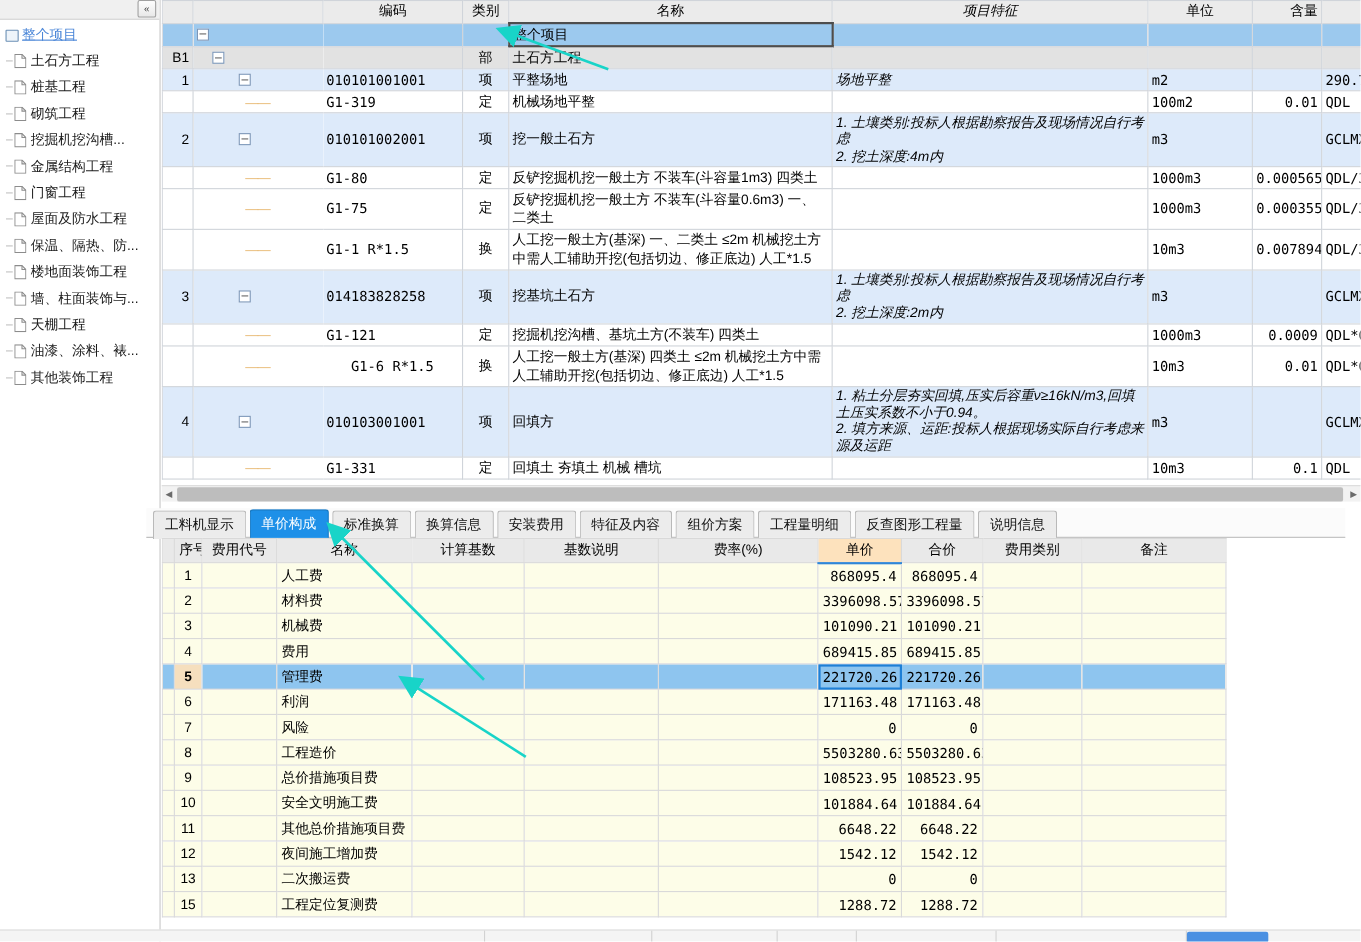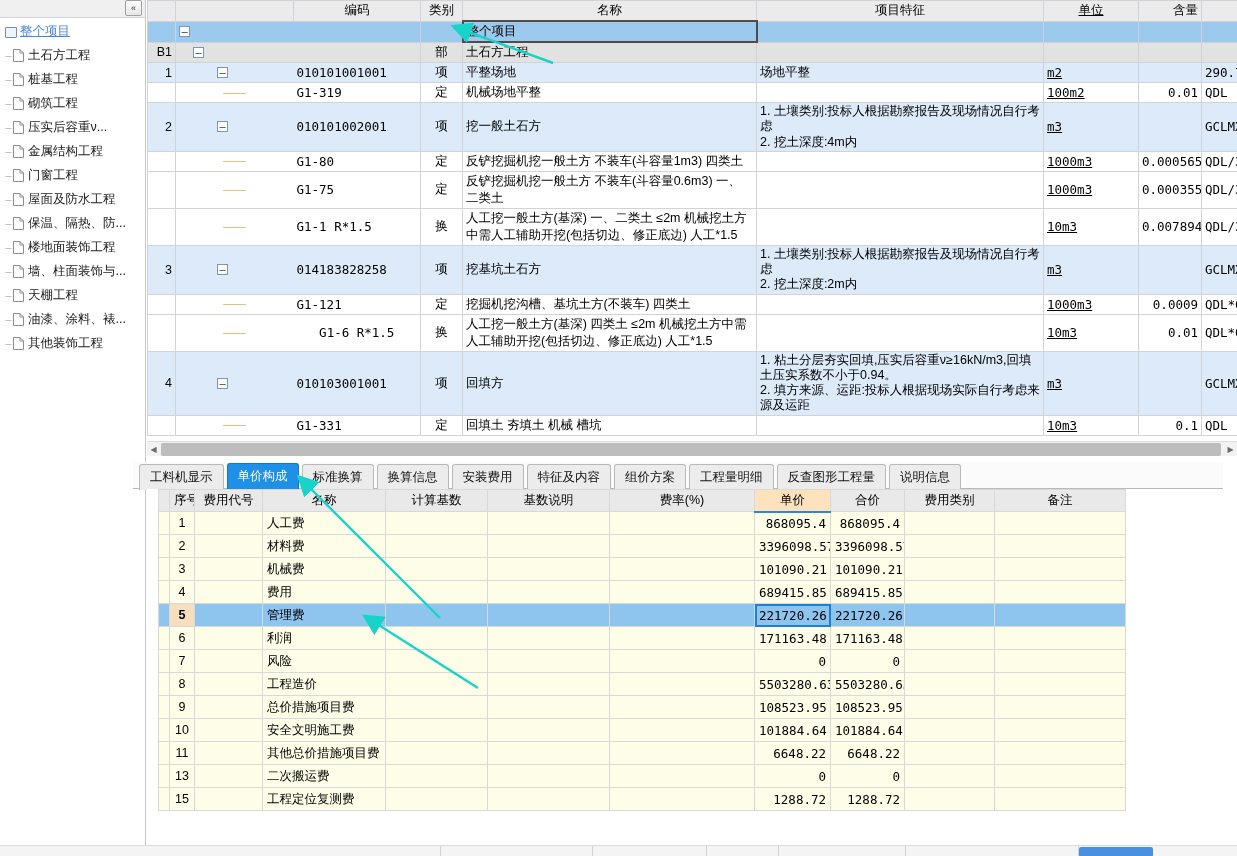--- a/index.html
+++ b/index.html
@@ -75,22 +75,22 @@
   .num-col { text-align: center; background: #fdf6e8; }
   .u-row-sel td { background: #9cc9ee !important; }
   .u-row-blue td { background: #ddeafa; }
   .u-row-gray td { background: #e2e2e2; }
   .u-row-white td { background: #ffffff; }
   .c-num { width: 28px; text-align: right; }
   .c-tree { width: 118px; }
   .c-code { width: 127px; }
   .c-cat { width: 42px; text-align: center; }
   .c-name { width: 294px; }
-  .c-feat { width: 287px; }
-  .c-unit { width: 95px; text-decoration: underline; }
+  .c-feat { width: 287px; font-style: italic; }
+  .c-unit { width: 95px; }
   .c-qty { width: 63px; text-align: right; }
   .c-expr { width: 155px; }
   .cell-pre { white-space: pre-line; line-height: 1.22; }
 
   .exp-box {
     display: inline-block; width: 11px; height: 11px; line-height: 9px;
     border: 1px solid #7b96b8; background: #fff; text-align: center;
     font-size: 11px; color: #333; vertical-align: middle; margin-right: 4px;
     cursor: pointer;
   }
@@ -136,21 +136,21 @@
   .tab.active {
     background: #1e90e8; color: #fff; border-color: #1878c0;
     height: 27px; line-height: 25px; margin-top: 1px;
   }
 
   
   #lower {
     position: absolute; left: 147px; top: 489px; width: 1090px; height: 356px;
     overflow: hidden; background: #fff;
   }
-  table.grid2 { border-collapse: collapse; table-layout: fixed; width: 880px; margin-left: 11px; }
+  table.grid2 { border-collapse: collapse; table-layout: fixed; width: 880px; }
   table.grid2 td, table.grid2 th {
     border: 1px solid #d9d9d9; padding: 1px 4px; font-size: 12.5px;
     font-weight: normal; height: 23px; overflow: hidden; white-space: nowrap;
   }
   table.grid2 thead th { background: #e9e9e9; text-align: center; height: 22px; }
   th.unitprice-head {
     background: #fde2bd !important; font-weight: bold;
     border-bottom: 2px solid #2f86d6 !important;
   }
   table.grid2 tbody td { background: #fdfde8; }
@@ -234,21 +234,21 @@
           <span class="sb-label">砌筑工程</span>
         </div>
         <div class="sb-item">
           <span class="sb-dash">–</span>
           <span class="doc-icon">
             <svg width="11" height="13" viewBox="0 0 11 13">
               <path d="M0.5 0.5 H7 L10.5 4 V12.5 H0.5 Z" fill="#ffffff" stroke="#8c8c8c"></path>
               <path d="M7 0.5 V4 H10.5" fill="none" stroke="#8c8c8c"></path>
             </svg>
           </span>
-          <span class="sb-label">压实后容重ν...</span>
+          <span class="sb-label">挖掘机挖沟槽...</span>
         </div>
         <div class="sb-item">
           <span class="sb-dash">–</span>
           <span class="doc-icon">
             <svg width="11" height="13" viewBox="0 0 11 13">
               <path d="M0.5 0.5 H7 L10.5 4 V12.5 H0.5 Z" fill="#ffffff" stroke="#8c8c8c"></path>
               <path d="M7 0.5 V4 H10.5" fill="none" stroke="#8c8c8c"></path>
             </svg>
           </span>
           <span class="sb-label">金属结构工程</span>
@@ -741,20 +741,33 @@
             <td class="l-base"></td>
             <td class="l-basedesc"></td>
             <td class="l-rate"></td>
             <td class="l-price mono">6648.22</td>
             <td class="l-total mono">6648.22</td>
             <td class="l-type"></td>
             <td class="l-note"></td>
           </tr>
           <tr>
             <td class="l-gut"></td>
+            <td class="l-idx">12</td>
+            <td class="l-code"></td>
+            <td class="l-name">夜间施工增加费</td>
+            <td class="l-base"></td>
+            <td class="l-basedesc"></td>
+            <td class="l-rate"></td>
+            <td class="l-price mono">1542.12</td>
+            <td class="l-total mono">1542.12</td>
+            <td class="l-type"></td>
+            <td class="l-note"></td>
+          </tr>
+          <tr>
+            <td class="l-gut"></td>
             <td class="l-idx">13</td>
             <td class="l-code"></td>
             <td class="l-name">二次搬运费</td>
             <td class="l-base"></td>
             <td class="l-basedesc"></td>
             <td class="l-rate"></td>
             <td class="l-price mono">0</td>
             <td class="l-total mono">0</td>
             <td class="l-type"></td>
             <td class="l-note"></td>

